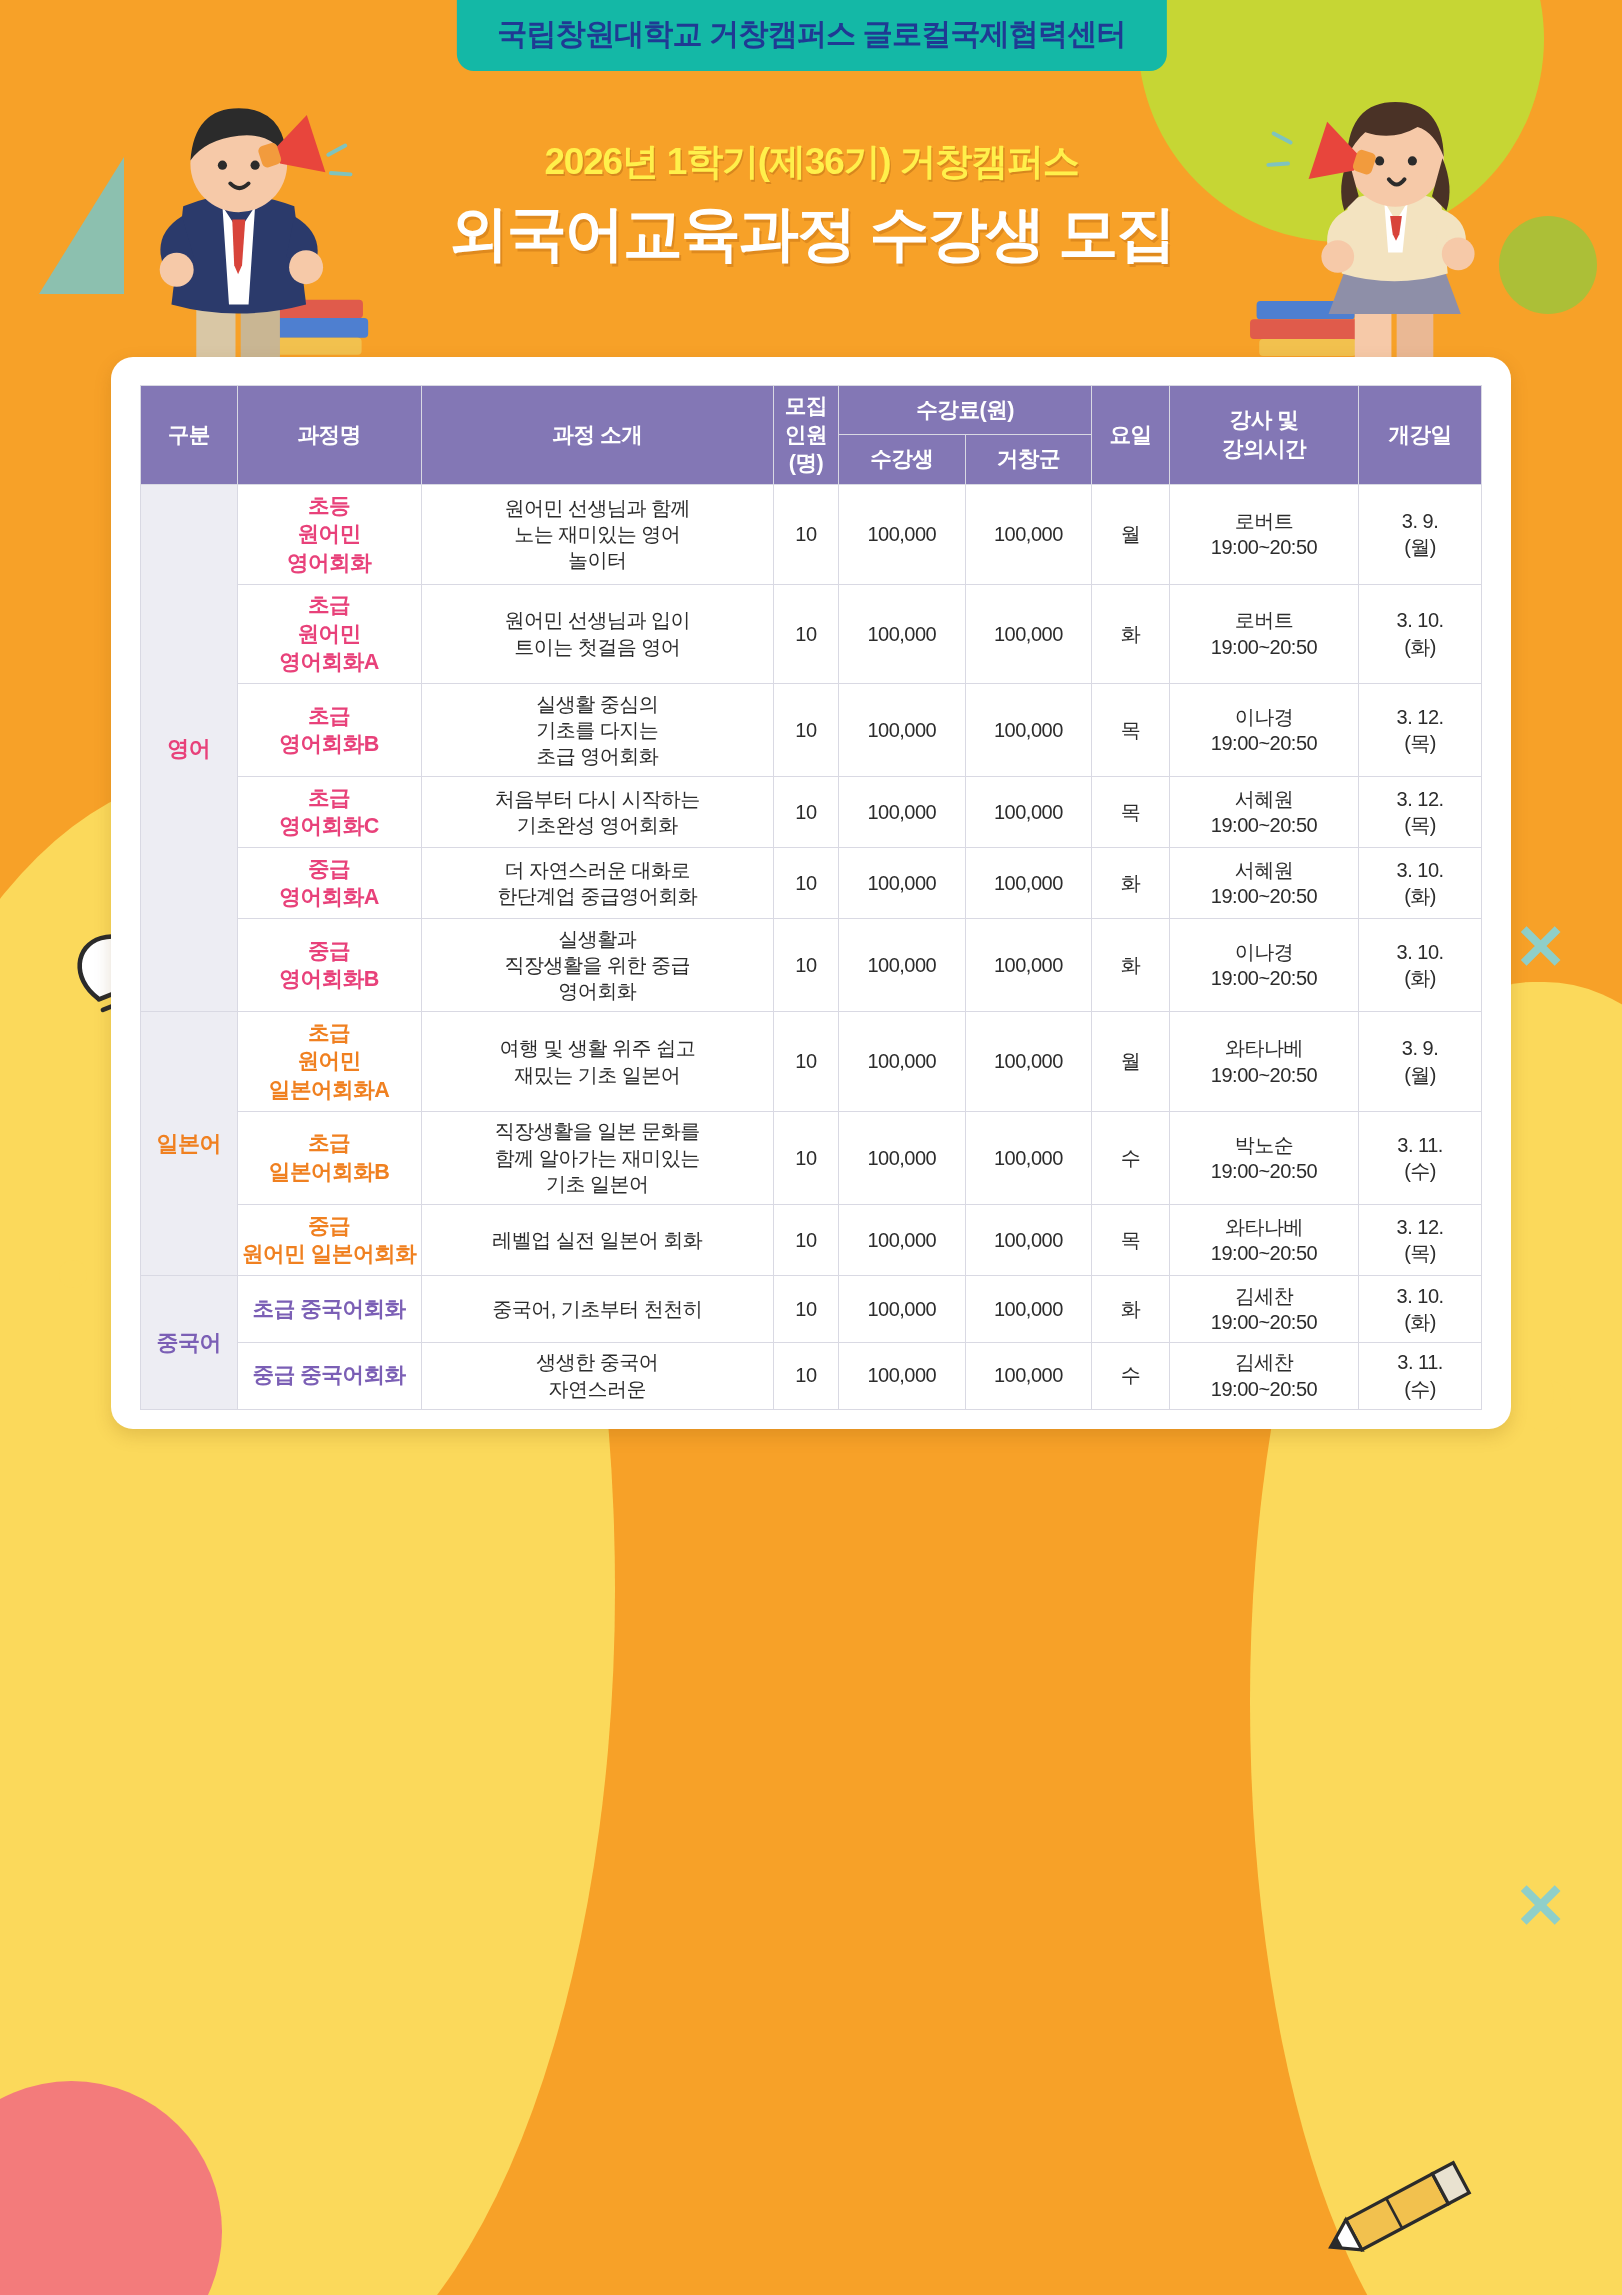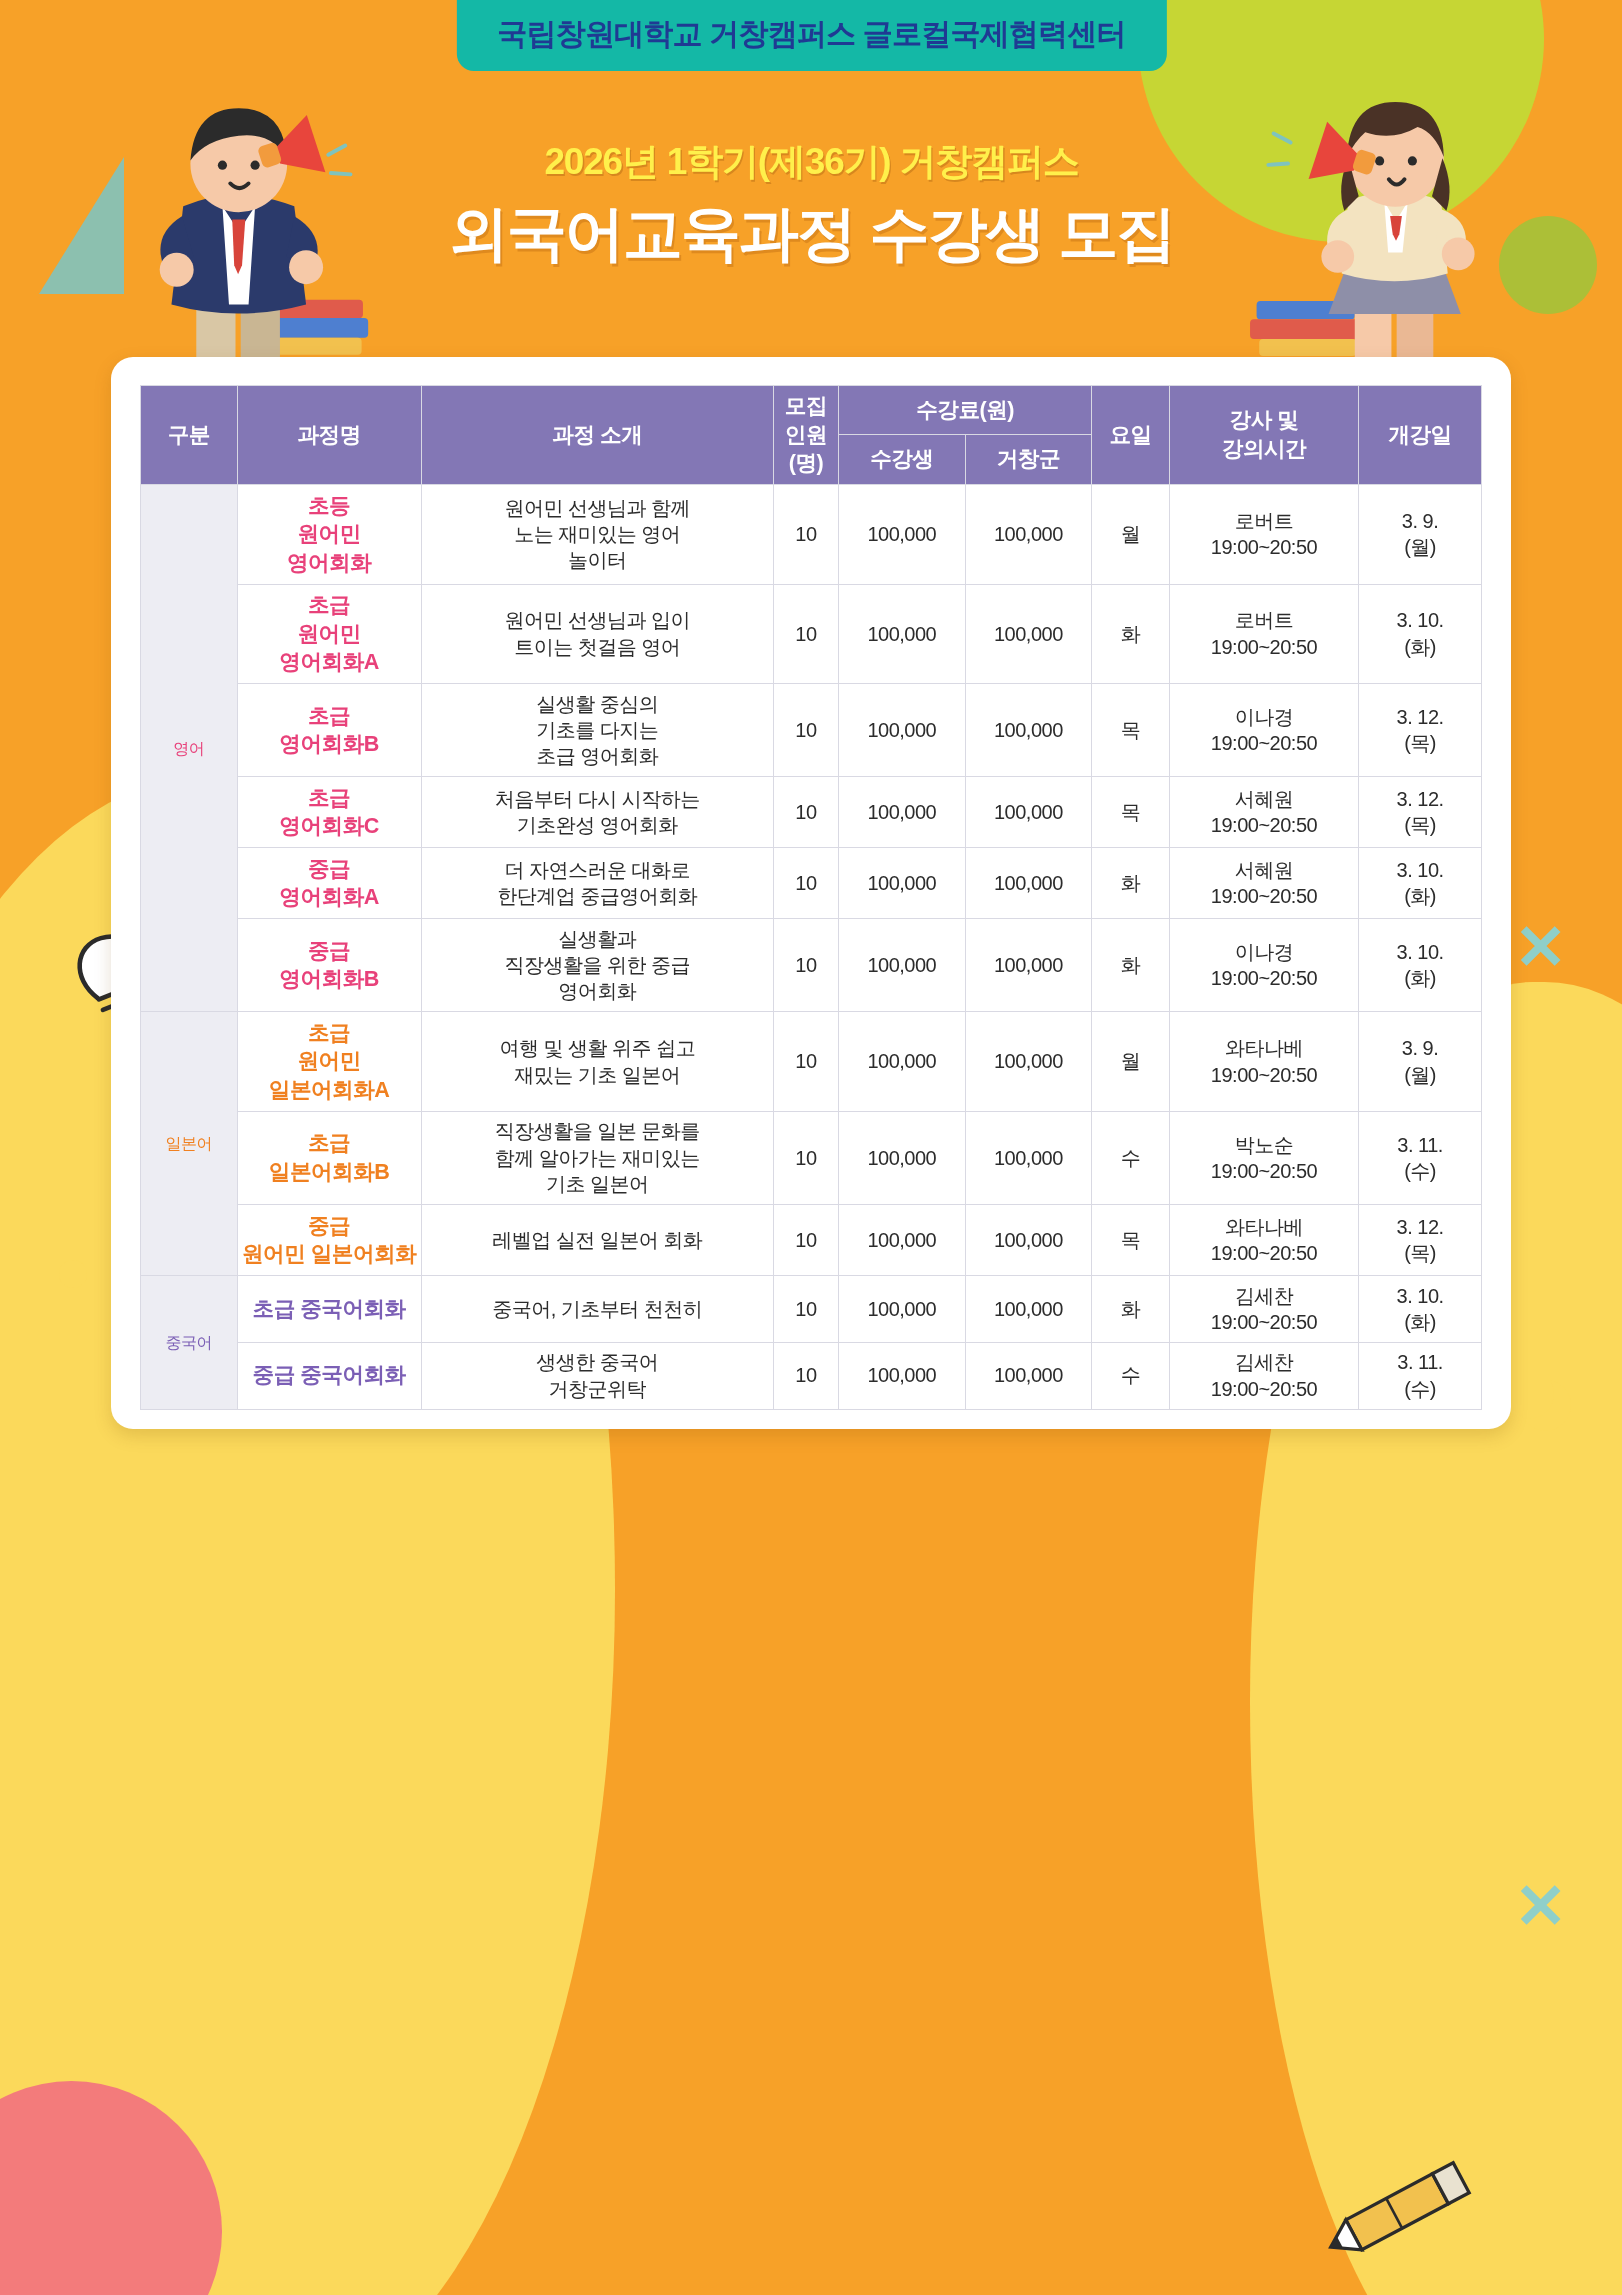--- a/index.html
+++ b/index.html
@@ -197,22 +197,22 @@
   thead th {
     background: #8377B5;
     color: #FFFFFF;
     font-weight: bold;
     font-size: 21.6px;
     border-color: #9187BE;
     padding: 10.5px 3.9px;
   }
   .cat-cell {
     background: #EDEDF3;
-    font-weight: normal;
-    font-size: 16px;
+    font-weight: bold;
+    font-size: 22px;
   }
   .cat-en { color: #E8417A; }
   .cat-jp { color: #F08020; }
   .cat-cn { color: #7B5FB5; }
 
   .course-name { font-weight: bold; font-size: 21.6px; }
   .name-en { color: #E8417A; }
   .name-jp { color: #F08020; }
   .name-cn { color: #7B5FB5; }
 
@@ -609,21 +609,21 @@
         <td>
           <span>3. 10.</span><br>
           <span>(화)</span>
         </td>
       </tr>
 
       <tr>
         <td class="course-name name-cn">중급 중국어회화</td>
         <td class="desc">
           <span>생생한 중국어</span><br>
-          <span>거창군위탁</span>
+          <span>자연스러운</span>
         </td>
         <td>10</td>
         <td>100,000</td>
         <td>100,000</td>
         <td>수</td>
         <td>
           <span>김세찬</span><br>
           <span>19:00~20:50</span>
         </td>
         <td>

